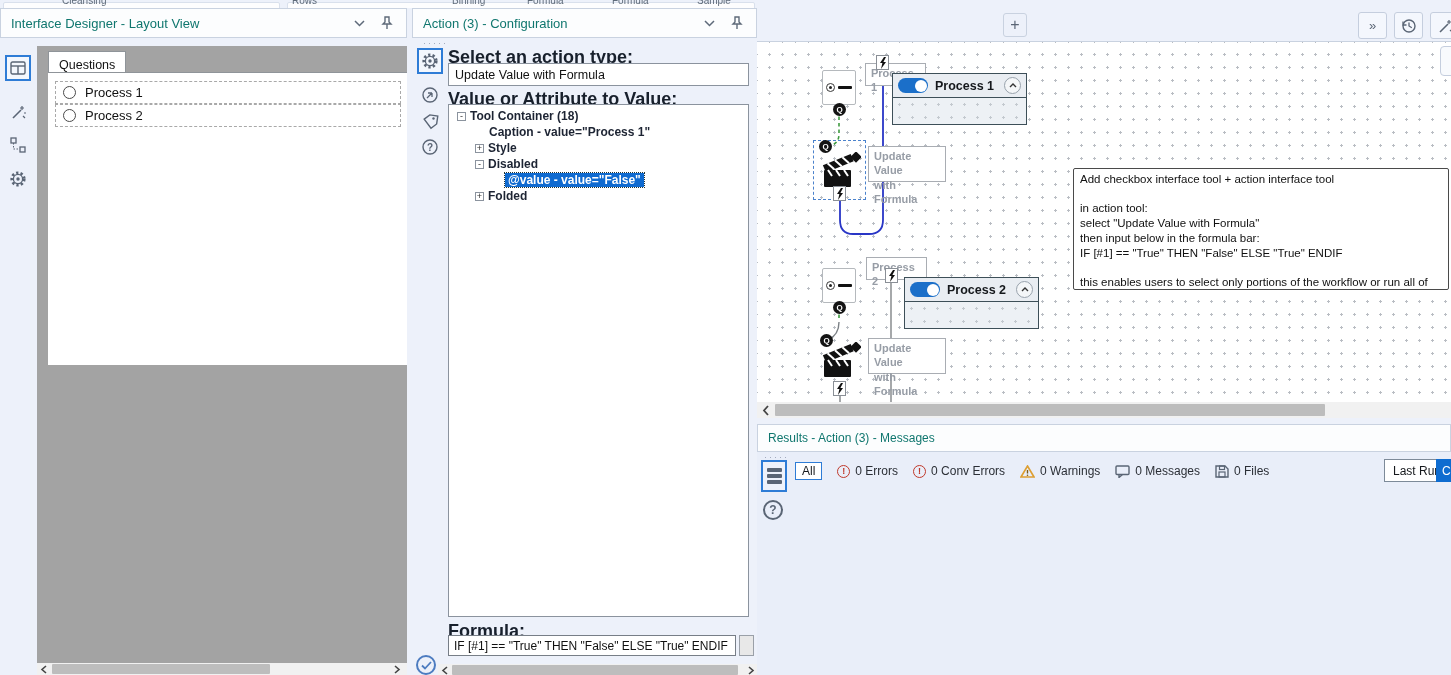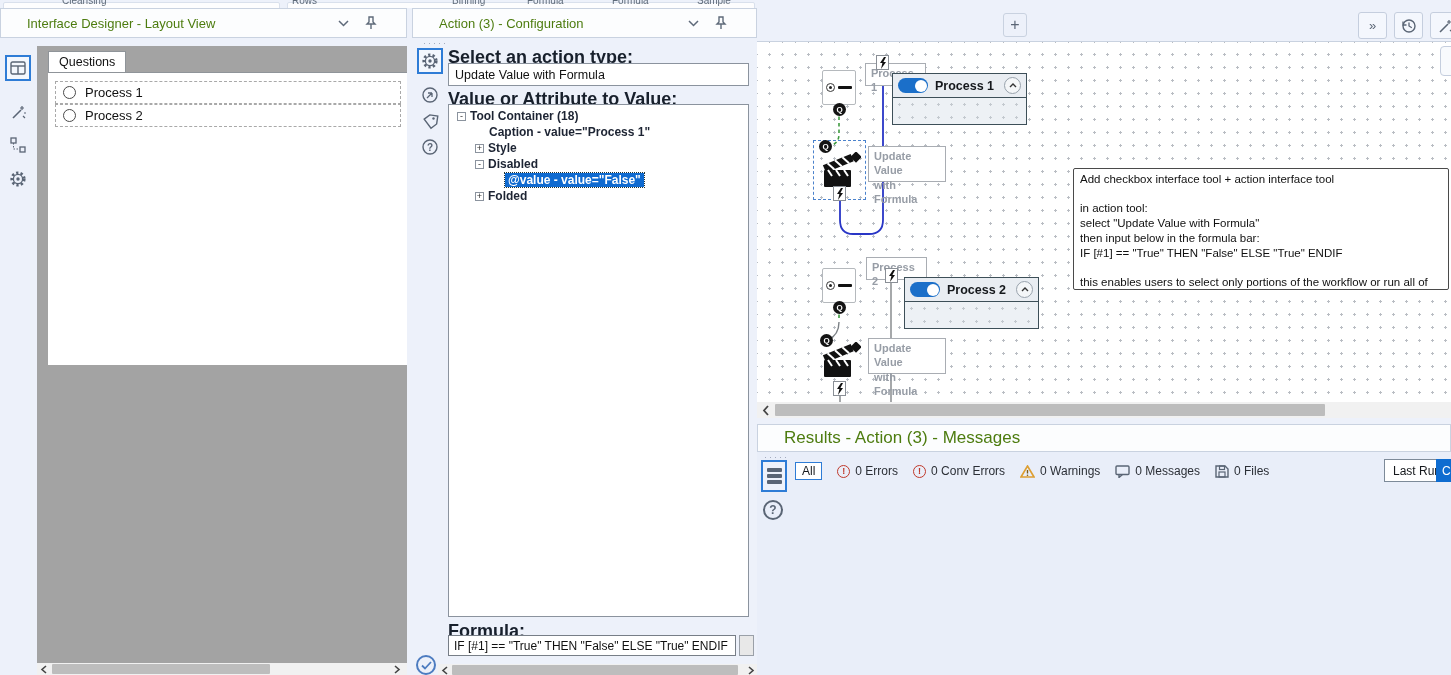--- a/index.html
+++ b/index.html
@@ -6,31 +6,31 @@
   html,body { width:1451px; height:675px; }
   body { font-family:"Liberation Sans", sans-serif; background:#edf1fa; position:relative; overflow:hidden; }
   #root { position:absolute; left:0; top:0; width:1451px; height:675px; overflow:hidden; }
 
   
   .ribbon { position:absolute; left:0; top:0; width:1317px; height:8px; overflow:hidden; background:#edf1fa; }
   .ribbon .btnstrip { position:absolute; top:2px; height:10px; background:#fdfdfe; border:1px solid #d9e0ec; border-radius:2px; }
   .ribbon .rlabel { position:absolute; top:-5px; font-size:10px; color:#5f6b7a; }
 
   
-  .phead { position:absolute; height:30px; background:#fcfdfe; border:1px solid #c9d2e0; display:flex; align-items:center; padding:0 26px; color:#4d7c0f; font-size:13px; }
+  .phead { position:absolute; height:30px; background:#fcfdfe; border:1px solid #c9d2e0; display:flex; align-items:center; padding:0 10px; color:#0f766e; font-size:13px; }
   .phead .spacer { flex:1; }
   .hicon { width:18px; height:18px; display:flex; align-items:center; justify-content:center; color:#5e6a79; margin-left:10px; }
 
   
   .idpanel { position:absolute; left:0; top:38px; width:407px; height:637px; background:#edf1fa; }
   .idstrip { position:absolute; left:0; top:8px; width:37px; height:620px; }
   .stripbtn { position:absolute; left:5px; width:26px; height:26px; display:flex; align-items:center; justify-content:center; color:#5a6575; }
   .stripbtn.sel { border:2px solid #2e7cd6; background:#f3f7fd; }
   .idgray { position:absolute; left:37px; top:8px; width:370px; height:617px; background:#a3a3a3; }
-  .idtab { position:absolute; left:11px; top:5px; height:21px; background:#ffffff; border:1px solid #8f9499; border-bottom:none; padding:8px 10px; font-size:12.5px; color:#111; display:flex; align-items:center; }
+  .idtab { position:absolute; left:11px; top:5px; height:21px; background:#ffffff; border:1px solid #8f9499; border-bottom:none; padding:0 10px; font-size:12.5px; color:#111; display:flex; align-items:flex-end; }
   .idwhite { position:absolute; left:11px; top:26px; width:359px; height:293px; background:#ffffff; border-top:1px solid #8f9499; }
   .qrow { position:absolute; left:7px; width:346px; height:23px; border:1px dashed #a9a9a9; display:flex; align-items:center; padding-left:7px; gap:9px; background:#fff; }
   .radio { width:13px; height:13px; border:1.5px solid #4a4a4a; border-radius:50%; background:#fff; }
   .qrow .qlabel { font-size:13px; color:#111; }
   .hscroll { position:absolute; height:12px; background:#f1f1f1; display:flex; align-items:center; }
   .hthumb { position:absolute; top:1px; height:10px; background:#bdbdbd; border-radius:1px; }
   .sarrow { position:absolute; width:12px; height:12px; display:flex; align-items:center; justify-content:center; color:#444; }
 
   
   .acpanel { position:absolute; left:412px; top:38px; width:345px; height:637px; background:#edf1fa; }
@@ -428,21 +428,21 @@
 
 <div class="hscroll" style="left:757px;top:402px;width:694px;height:16px;">
   <span class="sarrow" style="left:2px;">
         <svg width="7" height="11" viewBox="0 0 7 11">
           <polyline points="6,1 2,5.5 6,10" fill="none" stroke="#444" stroke-width="1.8"></polyline>
         </svg>
       </span>
   <div class="hthumb" style="left:18px;width:550px;top:2px;height:12px;"></div>
 </div>
 
-<div class="phead" style="left:757px;top:424px;width:694px;height:28px;font-size:17px;">
+<div class="phead" style="left:757px;top:424px;width:694px;height:28px;font-size:12px;">
   <span>Results - Action (3) - Messages</span>
 </div>
 
 <div class="results">
   <span class="grip" style="left:7px;top:0px;">·····</span>
   <div class="rstrip-btn">
     <span class="rbar"></span>
         <span class="rbar"></span>
         <span class="rbar"></span>
   </div>

